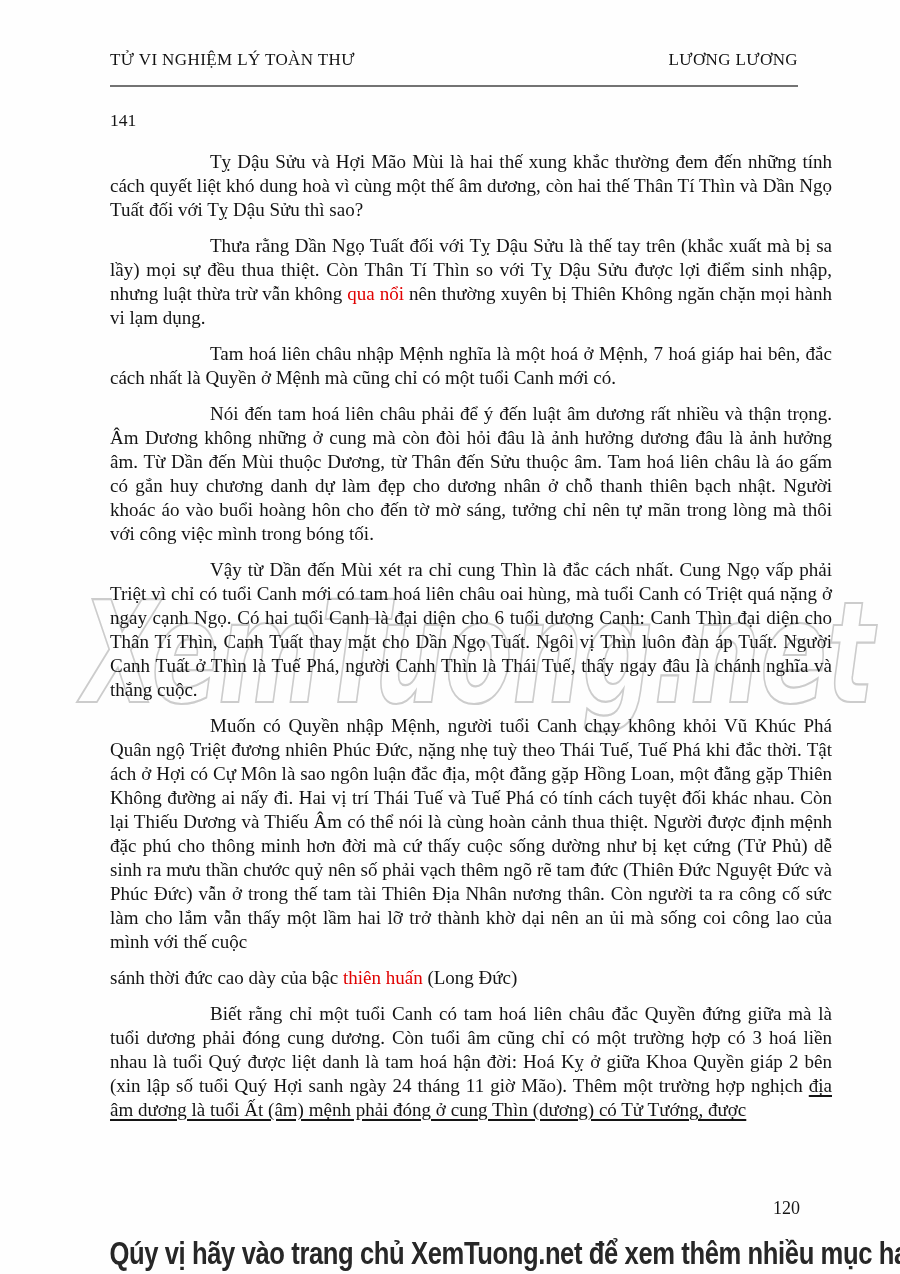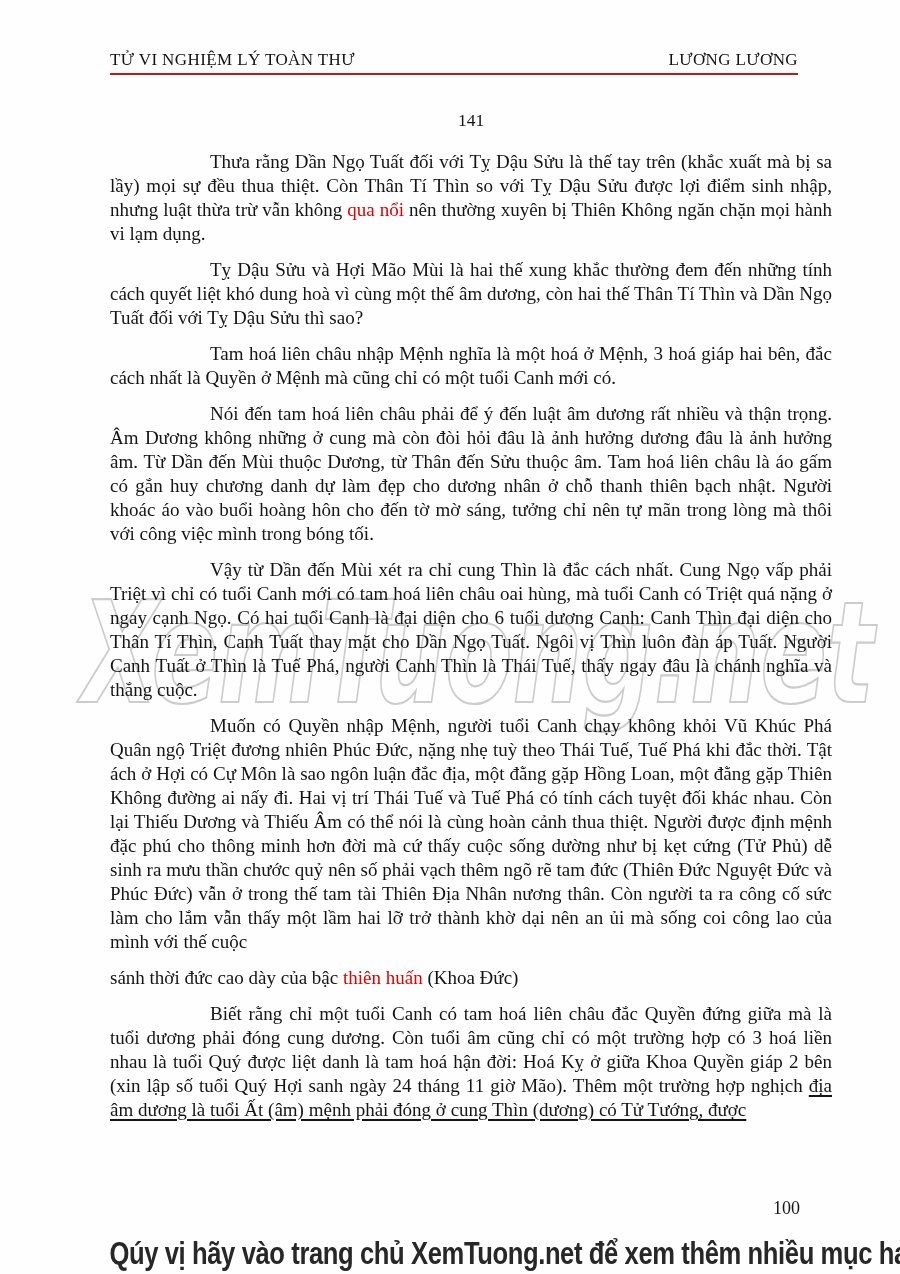--- a/index.html
+++ b/index.html
@@ -4,33 +4,33 @@
 <style>
   html,body{margin:0;padding:0;background:#ffffff;}
   .page{
     position:relative;width:900px;height:1274px;background:#fefefe;overflow:hidden;
     font-family:"Liberation Serif", serif;color:#141414;
   }
   
   .header{
     position:absolute;left:110px;top:50px;width:688px;z-index:2;
     display:flex;justify-content:space-between;align-items:flex-end;
-    border-bottom:2px solid #b91c1c;padding-bottom:3px;
+    border-bottom:2px solid #737373;padding-bottom:15px;
     font-size:17px;letter-spacing:.4px;color:#111;white-space:nowrap;
   }
   
   .watermark{position:absolute;left:80px;top:576px;z-index:1;}
   .watermark svg{overflow:visible;display:block;}
   
   .doc-body{
     position:absolute;left:110px;top:104px;width:722px;z-index:2;
     font-size:19px;line-height:24px;text-align:justify;color:#141414;
   }
   .sec{margin:0 0 12px 0;}
-  .sec.marker{font-size:17.5px;margin:4px 0 18px 0;text-align:center;}
+  .sec.marker{font-size:17.5px;margin:4px 0 18px 0;text-align:left;}
   .sec.indent{text-indent:100px;}
   .sec.plain{text-indent:0;}
   .red{color:var(--accent-red,#e00000);}
   .underline{text-decoration:underline;text-underline-offset:3px;text-decoration-thickness:1.5px;}
   
   .pagenum{position:absolute;top:1198px;right:100px;z-index:2;font-size:18px;color:#161616;}
   
   .footer{position:absolute;left:0;right:0;bottom:2px;z-index:2;text-align:center;}
   .footer-text{
     display:inline-block;font-family:"Liberation Sans", sans-serif;
@@ -49,29 +49,29 @@
   </div>
 
   <div class="watermark">
     <svg width="810" height="160">
       <text x="2" y="126" font-family="DejaVu Sans, sans-serif" font-size="140" font-weight="bold" font-style="italic" fill="none" stroke-width="2.2" textLength="792" lengthAdjust="spacingAndGlyphs" stroke="#cccccc">XemTuong.net</text>
     </svg>
   </div>
 
   <div class="doc-body">
       <div class="sec marker"><span>141</span></div>
+      <div class="sec indent"><span>Tỵ Dậu Sửu và Hợi Mão Mùi là hai thế xung khắc thường đem đến những tính cách quyết liệt khó dung hoà vì cùng một thế âm dương, còn hai thế Thân Tí Thìn và Dần Ngọ Tuất đối với Tỵ Dậu Sửu thì sao?</span></div>
       <div class="sec indent"><span>Thưa rằng Dần Ngọ Tuất đối với Tỵ Dậu Sửu là thế tay trên (khắc xuất mà bị sa lầy) mọi sự đều thua thiệt. Còn Thân Tí Thìn so với Tỵ Dậu Sửu được lợi điểm sinh nhập, nhưng luật thừa trừ vẫn không </span><span class="red">qua nổi</span><span> nên thường xuyên bị Thiên Không ngăn chặn mọi hành vi lạm dụng.</span></div>
-      <div class="sec indent"><span>Tỵ Dậu Sửu và Hợi Mão Mùi là hai thế xung khắc thường đem đến những tính cách quyết liệt khó dung hoà vì cùng một thế âm dương, còn hai thế Thân Tí Thìn và Dần Ngọ Tuất đối với Tỵ Dậu Sửu thì sao?</span></div>
-      <div class="sec indent"><span>Tam hoá liên châu nhập Mệnh nghĩa là một hoá ở Mệnh, 3 hoá giáp hai bên, đắc cách nhất là Quyền ở Mệnh mà cũng chỉ có một tuổi Canh mới có.</span></div>
+      <div class="sec indent"><span>Tam hoá liên châu nhập Mệnh nghĩa là một hoá ở Mệnh, 7 hoá giáp hai bên, đắc cách nhất là Quyền ở Mệnh mà cũng chỉ có một tuổi Canh mới có.</span></div>
       <div class="sec indent"><span>Nói đến tam hoá liên châu phải để ý đến luật âm dương rất nhiều và thận trọng. Âm Dương không những ở cung mà còn đòi hỏi đâu là ảnh hưởng dương đâu là ảnh hưởng âm. Từ Dần đến Mùi thuộc Dương, từ Thân đến Sửu thuộc âm. Tam hoá liên châu là áo gấm có gắn huy chương danh dự làm đẹp cho dương nhân ở chỗ thanh thiên bạch nhật. Người khoác áo vào buổi hoàng hôn cho đến tờ mờ sáng, tưởng chỉ nên tự mãn trong lòng mà thôi với công việc mình trong bóng tối.</span></div>
       <div class="sec indent"><span>Vậy từ Dần đến Mùi xét ra chỉ cung Thìn là đắc cách nhất. Cung Ngọ vấp phải Triệt vì chỉ có tuổi Canh mới có tam hoá liên châu oai hùng, mà tuổi Canh có Triệt quá nặng ở ngay cạnh Ngọ. Có hai tuổi Canh là đại diện cho 6 tuổi dương Canh: Canh Thìn đại diện cho Thân Tí Thìn, Canh Tuất thay mặt cho Dần Ngọ Tuất. Ngôi vị Thìn luôn đàn áp Tuất. Người Canh Tuất ở Thìn là Tuế Phá, người Canh Thìn là Thái Tuế, thấy ngay đâu là chánh nghĩa và thắng cuộc.</span></div>
       <div class="sec indent"><span>Muốn có Quyền nhập Mệnh, người tuổi Canh chạy không khỏi Vũ Khúc Phá Quân ngộ Triệt đương nhiên Phúc Đức, nặng nhẹ tuỳ theo Thái Tuế, Tuế Phá khi đắc thời. Tật ách ở Hợi có Cự Môn là sao ngôn luận đắc địa, một đằng gặp Hồng Loan, một đằng gặp Thiên Không đường ai nấy đi. Hai vị trí Thái Tuế và Tuế Phá có tính cách tuyệt đối khác nhau. Còn lại Thiếu Dương và Thiếu Âm có thể nói là cùng hoàn cảnh thua thiệt. Người được định mệnh đặc phú cho thông minh hơn đời mà cứ thấy cuộc sống dường như bị kẹt cứng (Tử Phủ) dễ sinh ra mưu thần chước quỷ nên số phải vạch thêm ngõ rẽ tam đức (Thiên Đức Nguyệt Đức và Phúc Đức) vẫn ở trong thế tam tài Thiên Địa Nhân nương thân. Còn người ta ra công cố sức làm cho lắm vẫn thấy một lầm hai lỡ trở thành khờ dại nên an ủi mà sống coi công lao của mình với thế cuộc</span></div>
-      <div class="sec plain"><span>sánh thời đức cao dày của bậc </span><span class="red">thiên huấn</span><span> (Khoa Đức)</span></div>
+      <div class="sec plain"><span>sánh thời đức cao dày của bậc </span><span class="red">thiên huấn</span><span> (Long Đức)</span></div>
       <div class="sec indent"><span>Biết rằng chỉ một tuổi Canh có tam hoá liên châu đắc Quyền đứng giữa mà là tuổi dương phải đóng cung dương. Còn tuổi âm cũng chỉ có một trường hợp có 3 hoá liền nhau là tuổi Quý được liệt danh là tam hoá hận đời: Hoá Kỵ ở giữa Khoa Quyền giáp 2 bên (xin lập số tuổi Quý Hợi sanh ngày 24 tháng 11 giờ Mão). Thêm một trường hợp nghịch </span><span class="underline">địa âm dương là tuổi Ất (âm) mệnh phải đóng ở cung Thìn (dương) có Tử Tướng, được</span></div>
     </div>
 
-  <div class="pagenum">100</div>
+  <div class="pagenum">120</div>
 
   <div class="footer">
     <span class="footer-text">Qúy vị hãy vào trang chủ XemTuong.net để xem thêm nhiều mục hay khác</span>
   </div>
 
 </div>
 
 </body></html>

